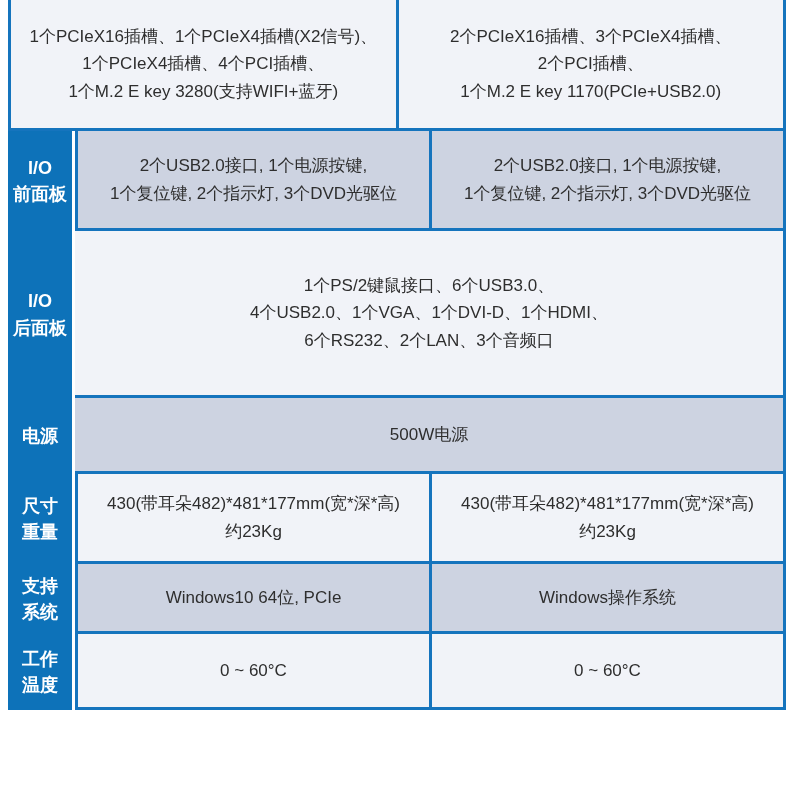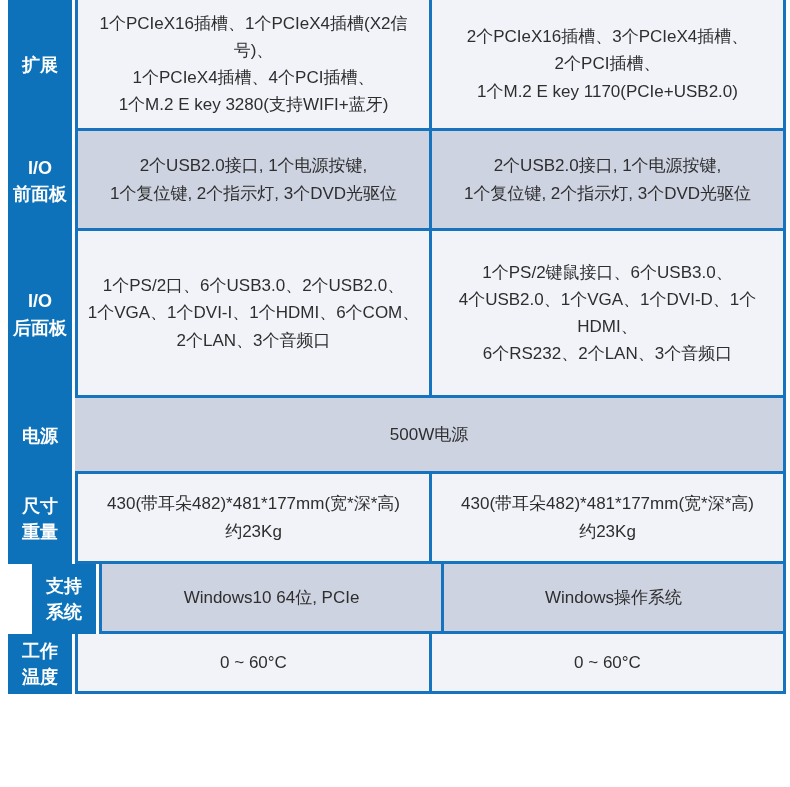--- a/index.html
+++ b/index.html
@@ -53,31 +53,30 @@
   }
   .cell.c1 { border-left: 3px solid #1574bd; border-right: 3px solid #1574bd; }
   .cell.c2 { border-right: 3px solid #1574bd; }
   .row-light .cell { background: #f1f3f8; }
   .row-dark  .cell { background: #cdd3e1; }
   .r1 { height: 131px; }
   .r2 { height: 100px; }
   .r3 { height: 167px; }
   .r4 { height: 76px; }
   .r5 { height: 90px; }
-  .r6 { height: 70px; margin-left: 24px; }
-  .r7 { height: 60px; }
+  .r6 { height: 70px; }
+  .r7 { height: 76px; }
 </style>
 </head>
 <body>
 
 <div class="page">
   <div class="spec-table">
 
     <div class="trow r1 row-light">
-      <div class="row-label">扩展</div>
       <div class="cells">
         <div class="cell c1">1个PCIeX16插槽、1个PCIeX4插槽(X2信号)、
 1个PCIeX4插槽、4个PCI插槽、
 1个M.2 E key 3280(支持WIFI+蓝牙)</div>
         <div class="cell c2">2个PCIeX16插槽、3个PCIeX4插槽、
 2个PCI插槽、
 1个M.2 E key 1170(PCIe+USB2.0)</div>
       </div>
     </div>
 
@@ -89,23 +88,20 @@
 1个复位键, 2个指示灯, 3个DVD光驱位</div>
         <div class="cell c2">2个USB2.0接口, 1个电源按键,
 1个复位键, 2个指示灯, 3个DVD光驱位</div>
       </div>
     </div>
 
     <div class="trow r3 row-light">
       <div class="row-label">I/O
 后面板</div>
       <div class="cells">
-        <div class="cell c1">1个PS/2口、6个USB3.0、2个USB2.0、
-1个VGA、1个DVI-I、1个HDMI、6个COM、
-2个LAN、3个音频口</div>
         <div class="cell c2">1个PS/2键鼠接口、6个USB3.0、
 4个USB2.0、1个VGA、1个DVI-D、1个HDMI、
 6个RS232、2个LAN、3个音频口</div>
       </div>
     </div>
 
     <div class="trow r4 row-dark">
       <div class="row-label">电源</div>
       <div class="cells">
         <div class="cell c2">500W电源</div>

